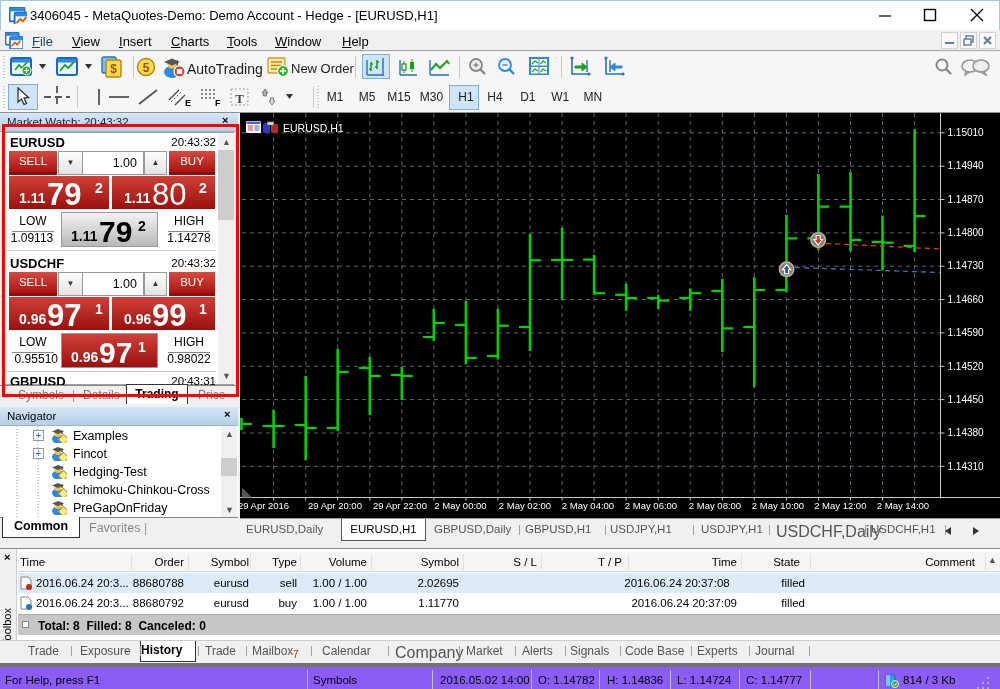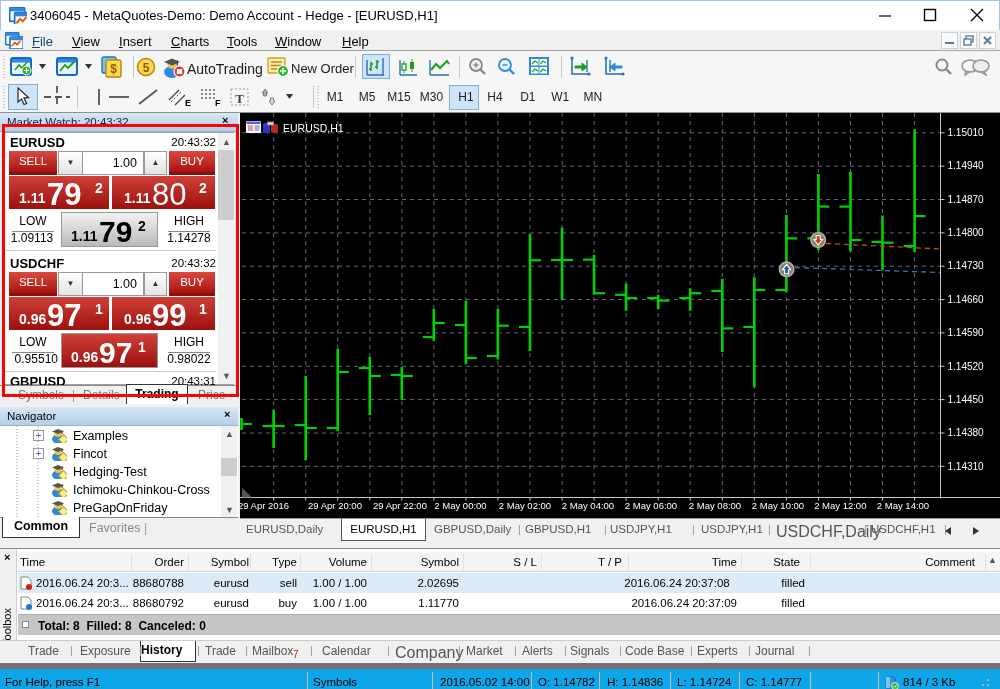--- a/index.html
+++ b/index.html
@@ -692,21 +692,21 @@
       <div class="abs" style="left:387px;top:3px;font-size:11px;color:#999">|</div>
       <div class="abs" style="left:458px;top:3px;font-size:11px;color:#999">|</div>
       <div class="abs" style="left:514px;top:3px;font-size:11px;color:#999">|</div>
       <div class="abs" style="left:564px;top:3px;font-size:11px;color:#999">|</div>
       <div class="abs" style="left:619px;top:3px;font-size:11px;color:#999">|</div>
       <div class="abs" style="left:690px;top:3px;font-size:11px;color:#999">|</div>
       <div class="abs" style="left:748px;top:3px;font-size:11px;color:#999">|</div>
       <div class="abs" style="left:808px;top:3px;font-size:11px;color:#999">|</div>
     </div>
   </div>
-<div class="abs" style="left:0;top:663px;width:1000px;height:26px;background:#0ea5e9;border-top:6px solid #737373">
+<div class="abs" style="left:0;top:663px;width:1000px;height:26px;background:#8b5cf6;border-top:4px solid #737373">
     <div class="abs" style="left:5px;top:7px;font-size:11.5px;color:#000">For Help, press F1</div>
     <div class="abs" style="left:307px;top:3px;width:1px;height:20px;background:#c0c0c0"></div>
     <div class="abs" style="left:432px;top:3px;width:1px;height:20px;background:#c0c0c0"></div>
     <div class="abs" style="left:531px;top:3px;width:1px;height:20px;background:#c0c0c0"></div>
     <div class="abs" style="left:599px;top:3px;width:1px;height:20px;background:#c0c0c0"></div>
     <div class="abs" style="left:670px;top:3px;width:1px;height:20px;background:#c0c0c0"></div>
     <div class="abs" style="left:739px;top:3px;width:1px;height:20px;background:#c0c0c0"></div>
     <div class="abs" style="left:810px;top:3px;width:1px;height:20px;background:#c0c0c0"></div>
     <div class="abs" style="left:878px;top:3px;width:1px;height:20px;background:#c0c0c0"></div>
     <div class="abs" style="left:313px;top:7px;font-size:11.5px;color:#000">Symbols</div>

